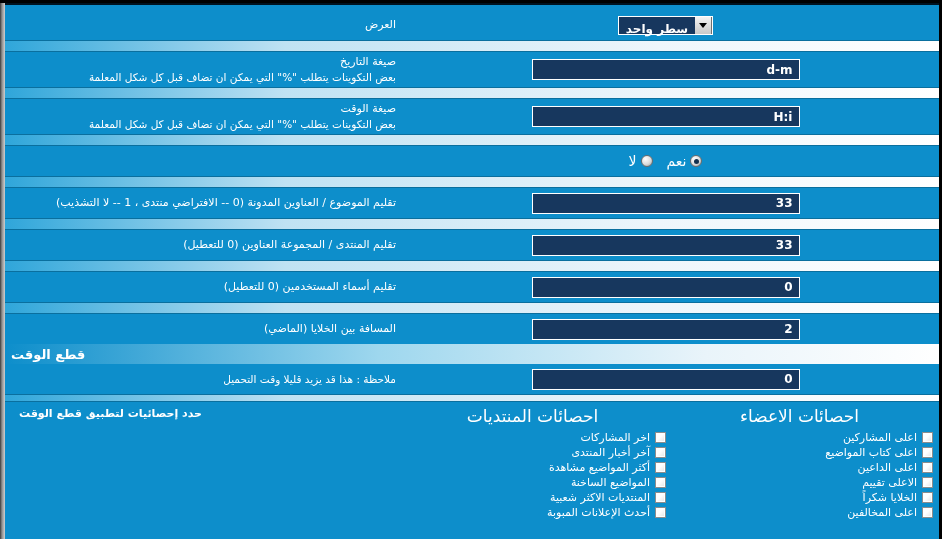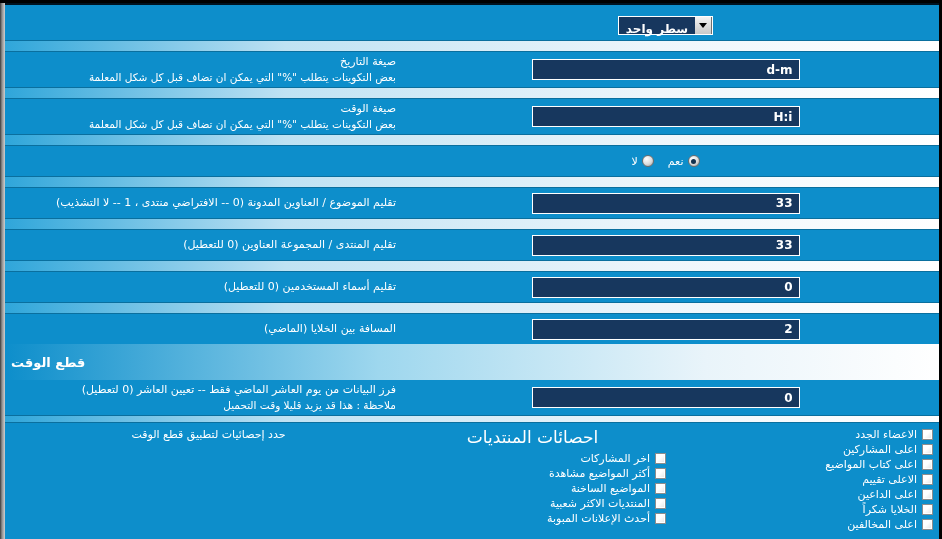--- a/index.html
+++ b/index.html
@@ -108,36 +108,36 @@
     width:12px;height:12px;border-radius:50%;
     background:radial-gradient(circle at 35% 30%,#ffffff 0%,#dcdcdc 55%,#9a9a9a 100%);
     border:1px solid #6d6d6d;
     box-sizing:border-box;
     display:flex;align-items:center;justify-content:center;
   }
   .radio.on::after{
     content:"";width:5px;height:5px;border-radius:50%;
     background:#13314f;
   }
-  .radiowrap .rlabel{font-size:11px;}
+  .radiowrap .rlabel{font-size:14px;}
   .secgrad{
-    height:36px;
+    height:20px;
     background:linear-gradient(to left,#ffffff 0%,#e9f4fa 25%,#9ed7ee 60%,#0d8ecb 100%);
     display:flex;align-items:center;justify-content:flex-end;
     padding:0 6px;box-sizing:border-box;
   }
   .secgrad .stitle{font-weight:bold;font-size:13px;color:#ffffff;}
 
   
   .statsrow{
     display:flex;align-items:flex-start;
     padding:4px 6px 0 6px;box-sizing:border-box;width:100%;
   }
   .statsrow .label{
-    flex:1 1 auto;text-align:center;padding-top:1px;padding-left:8px;
+    flex:1 1 auto;text-align:left;padding-top:1px;padding-left:8px;font-weight:bold;
   }
   .statscols{
     flex:0 0 auto;width:535px;
     display:flex;justify-content:flex-start;
   }
   .statcol{width:267px;box-sizing:border-box;}
   .statcol .colhead{
     text-align:center;font-size:17px;color:#ffffff;
     padding-bottom:4px;
   }
@@ -174,20 +174,21 @@
 
     <div class="row">
       <div class="ctl">
         <span class="selbox">
           <span class="arrowbtn">
             <span class="caret"></span>
           </span>
           <span class="selval">سطر واحد</span>
         </span>
       </div>
+      <div class="label">العرض</div>
     </div>
 
     <div class="sep"></div>
 
     <div class="row">
       <div class="ctl">
         <input class="txt" type="text" value="d-m" style="">
       </div>
       <div class="label">
         <span>صيغة التاريخ</span>
@@ -262,59 +263,53 @@
 
     <div class="secgrad">
       <span class="stitle">قطع الوقت</span>
     </div>
 
     <div class="row">
       <div class="ctl">
         <input class="txt" type="text" value="0" style="">
       </div>
       <div class="label">
-        <span>فرز البيانات من يوم العاشر الماضي فقط -- تعيين العاشر (0 لتعطيل)</span>
         <span class="sub">ملاحظة : هذا قد يزيد قليلا وقت التحميل</span>
       </div>
     </div>
 
     <div class="sep thin"></div>
 
     <div class="statsrow">
       <div class="statscols">
 
         <div class="statcol colA">
-          <div class="cbrow">
-              <span class="cbitem">
-                <span class="chk"></span>
-                <span class="cblabel">الاعضاء الجدد</span>
-              </span>
-            </div>
+          <div class="colhead">احصائات الاعضاء</div>
           <div class="cbrow">
               <span class="cbitem">
                 <span class="chk"></span>
                 <span class="cblabel">اعلى المشاركين</span>
               </span>
             </div>
           <div class="cbrow">
               <span class="cbitem">
                 <span class="chk"></span>
                 <span class="cblabel">اعلى كتاب المواضيع</span>
               </span>
             </div>
           <div class="cbrow">
               <span class="cbitem">
                 <span class="chk"></span>
+                <span class="cblabel">اعلى الداعين</span>
+              </span>
+            </div>
+          <div class="cbrow">
+              <span class="cbitem">
+                <span class="chk"></span>
                 <span class="cblabel">الاعلى تقييم</span>
-              </span>
-            </div>
-          <div class="cbrow">
-              <span class="cbitem">
-                <span class="chk"></span>
-                <span class="cblabel">اعلى الداعين</span>
               </span>
             </div>
           <div class="cbrow">
               <span class="cbitem">
                 <span class="chk"></span>
                 <span class="cblabel">الخلايا شكراً</span>
               </span>
             </div>
           <div class="cbrow">
               <span class="cbitem">
@@ -328,20 +323,26 @@
           <div class="colhead">احصائات المنتديات</div>
           <div class="cbrow">
               <span class="cbitem">
                 <span class="chk"></span>
                 <span class="cblabel">اخر المشاركات</span>
               </span>
             </div>
           <div class="cbrow">
               <span class="cbitem">
                 <span class="chk"></span>
+                <span class="cblabel">آخر أخبار المنتدى</span>
+              </span>
+            </div>
+          <div class="cbrow">
+              <span class="cbitem">
+                <span class="chk"></span>
                 <span class="cblabel">أكثر المواضيع مشاهدة</span>
               </span>
             </div>
           <div class="cbrow">
               <span class="cbitem">
                 <span class="chk"></span>
                 <span class="cblabel">المواضيع الساخنة</span>
               </span>
             </div>
           <div class="cbrow">

